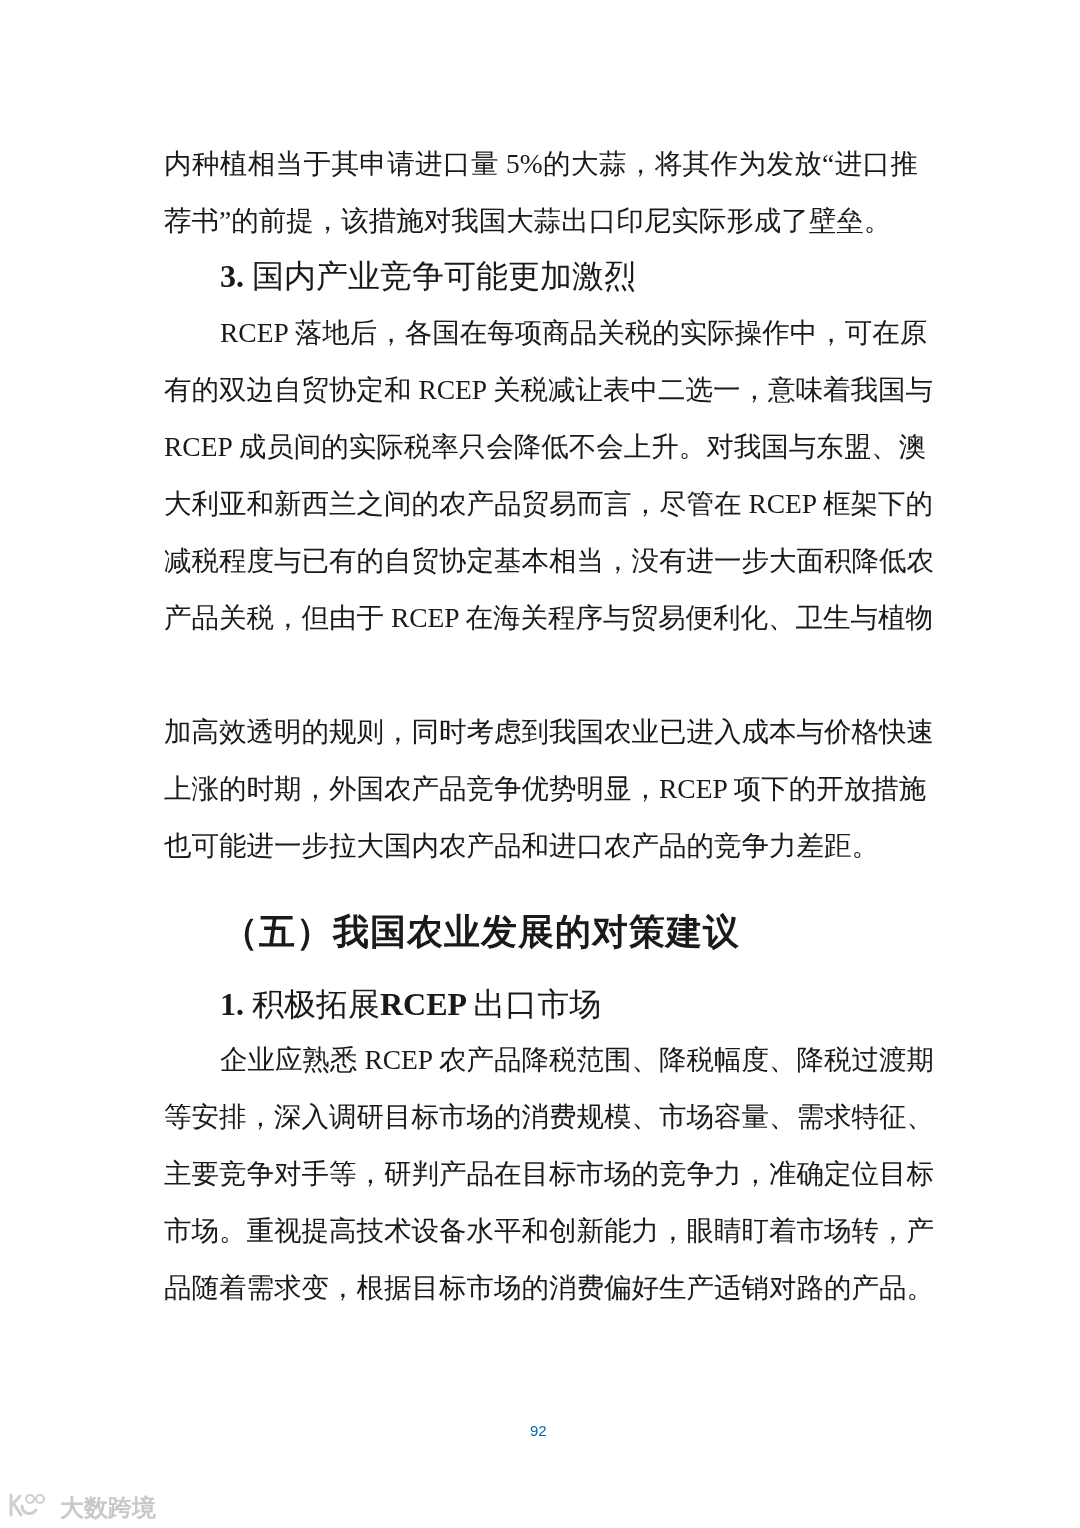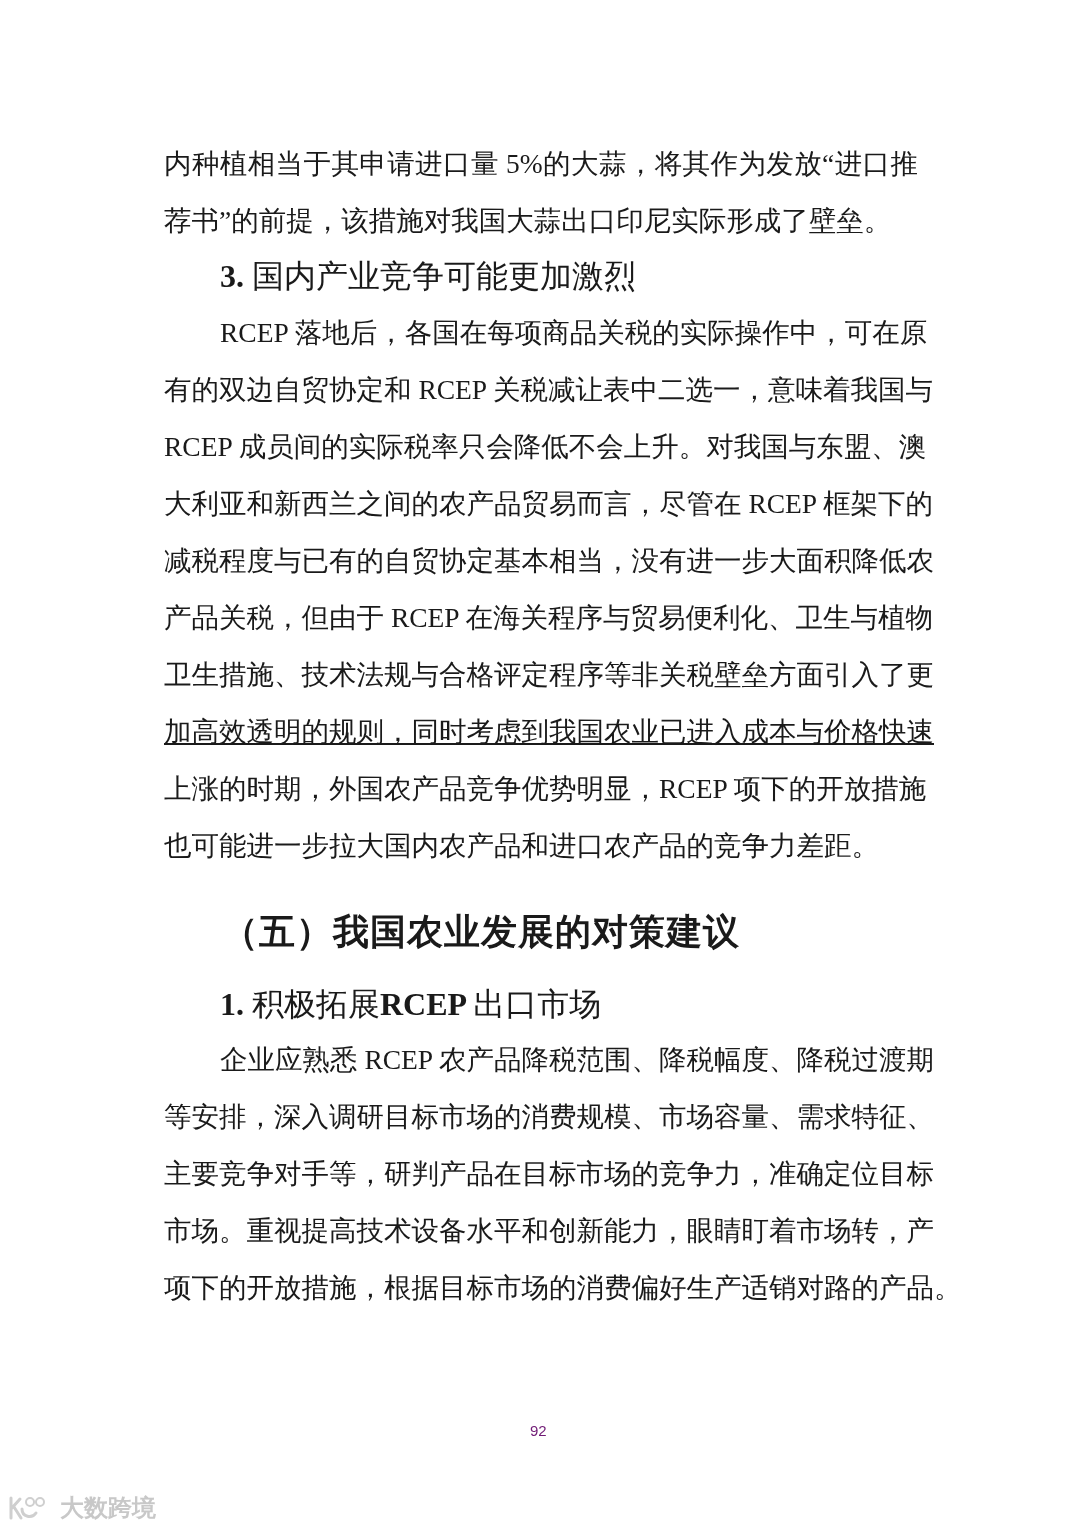--- a/index.html
+++ b/index.html
@@ -10,22 +10,22 @@
           white-space: nowrap; text-align: justify; text-align-last: justify; letter-spacing: 0px; }
   .line.last { text-align-last: left; }
   .indent { left: 220px; width: 698px; }
   .h3 { position: absolute; left: 220px; font-size: 32px; line-height: 32px; font-weight: bold;
         white-space: nowrap; }
   .h3 .txt { font-weight: normal; }
   .h3 .b { font-weight: bold; }
   .h2 { position: absolute; left: 220px; font-size: 36px; line-height: 32px; font-weight: bold;
         white-space: nowrap; letter-spacing: 1px; margin-top: 10px; }
   .pagenum { position: absolute; left: 530px; top: 1418px; font-size: 15px;
-             font-family: "Liberation Sans", "DejaVu Sans", sans-serif; color: #701a75; }
-  .watermark { position: absolute; left: 8px; top: 1488px; display: flex; align-items: center;
+             font-family: "Liberation Sans", "DejaVu Sans", sans-serif; color: #0369a1; }
+  .watermark { position: absolute; left: 8px; top: 1488px; display: flex; 
                gap: 6px; color: #c8c8c8; font-family: "DejaVu Sans", sans-serif; font-size: 24px;
                font-weight: bold; }
   .watermark svg { display: block; }
 </style>
 </head>
 <body>
 
 <div class="page">
 
   <div class="line" style="top:144px;">内种植相当于其申请进口量 5%的大蒜，将其作为发放“进口推</div>
@@ -35,38 +35,37 @@
     <span class="b">3.</span>
     <span class="txt">国内产业竞争可能更加激烈</span>
   </div>
 
   <div class="line indent" style="top:313px;">RCEP 落地后，各国在每项商品关税的实际操作中，可在原</div>
   <div class="line" style="top:427px;">RCEP 成员间的实际税率只会降低不会上升。对我国与东盟、澳</div>
   <div class="line" style="top:370px;">有的双边自贸协定和 RCEP 关税减让表中二选一，意味着我国与</div>
   <div class="line" style="top:484px;">大利亚和新西兰之间的农产品贸易而言，尽管在 RCEP 框架下的</div>
   <div class="line" style="top:541px;">减税程度与已有的自贸协定基本相当，没有进一步大面积降低农</div>
   <div class="line" style="top:598px;">产品关税，但由于 RCEP 在海关程序与贸易便利化、卫生与植物</div>
-  <div class="line" style="top:655px;">卫生措施、技术法规与合格评定程序等非关税壁垒方面引入了更</div>
-  <div class="line" style="top:712px;text-decoration:underline;">加高效透明的规则，同时考虑到我国农业已进入成本与价格快速</div>
+  <div class="line" style="top:712px;">加高效透明的规则，同时考虑到我国农业已进入成本与价格快速</div>
   <div class="line last" style="top:826px;">也可能进一步拉大国内农产品和进口农产品的竞争力差距。</div>
   <div class="line" style="top:769px;">上涨的时期，外国农产品竞争优势明显，RCEP 项下的开放措施</div>
 
   <div class="h2" style="top:902px; left:222px;">（五）我国农业发展的对策建议</div>
 
   <div class="h3" style="top:984px;">
     <span class="b">1.</span>
     <span class="txt">积极拓展</span><span class="b">RCEP</span>
     <span class="txt">出口市场</span>
   </div>
 
   <div class="line indent" style="top:1040px;">企业应熟悉 RCEP 农产品降税范围、降税幅度、降税过渡期</div>
   <div class="line" style="top:1097px;">等安排，深入调研目标市场的消费规模、市场容量、需求特征、</div>
   <div class="line" style="top:1154px;">主要竞争对手等，研判产品在目标市场的竞争力，准确定位目标</div>
   <div class="line" style="top:1211px;">市场。重视提高技术设备水平和创新能力，眼睛盯着市场转，产</div>
-  <div class="line" style="top:1268px;">项下的开放措施，根据目标市场的消费偏好生产适销对路的产品。</div>
+  <div class="line" style="top:1268px;">品随着需求变，根据目标市场的消费偏好生产适销对路的产品。</div>
 
   <div class="pagenum">92</div>
 
   <div class="watermark">
     <span>
       <svg width="46" height="26" viewBox="0 0 46 26">
         <path d="M3 3 L3 23 M3 14 L12 4 M6 12 L13 23" stroke="#cfcfcf" stroke-width="3" fill="none" stroke-linecap="round"></path>
         <path d="M14 14 C14 22, 24 24, 28 18" stroke="#cfcfcf" stroke-width="3" fill="none" stroke-linecap="round"></path>
         <circle cx="22" cy="7" r="4" stroke="#cfcfcf" stroke-width="2" fill="none"></circle>
         <circle cx="32" cy="7" r="4" stroke="#cfcfcf" stroke-width="2" fill="none"></circle>

